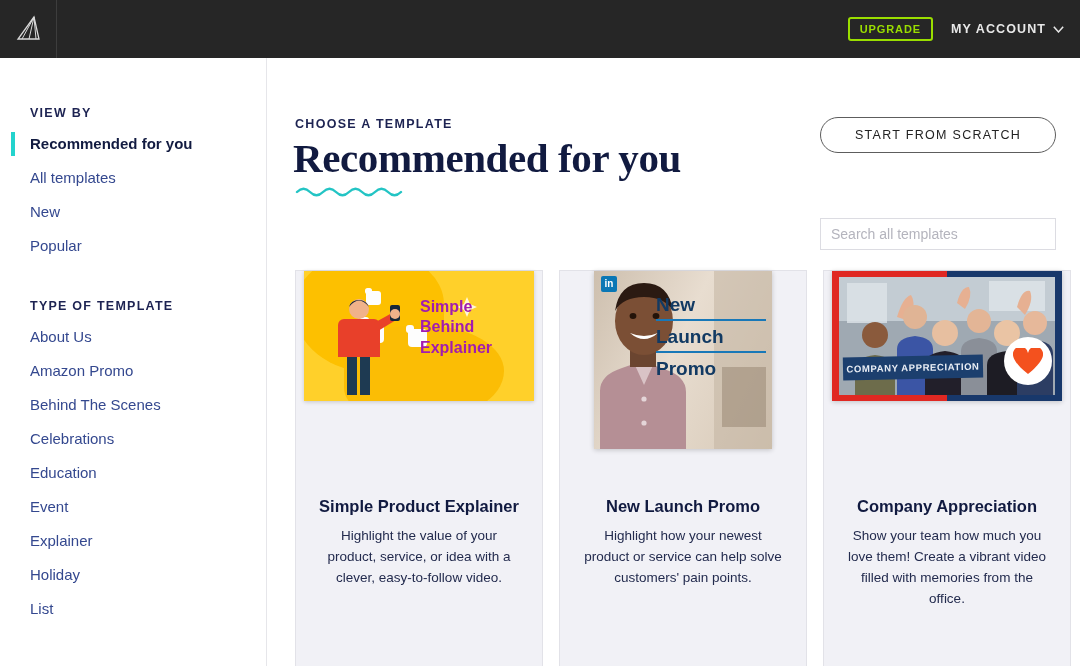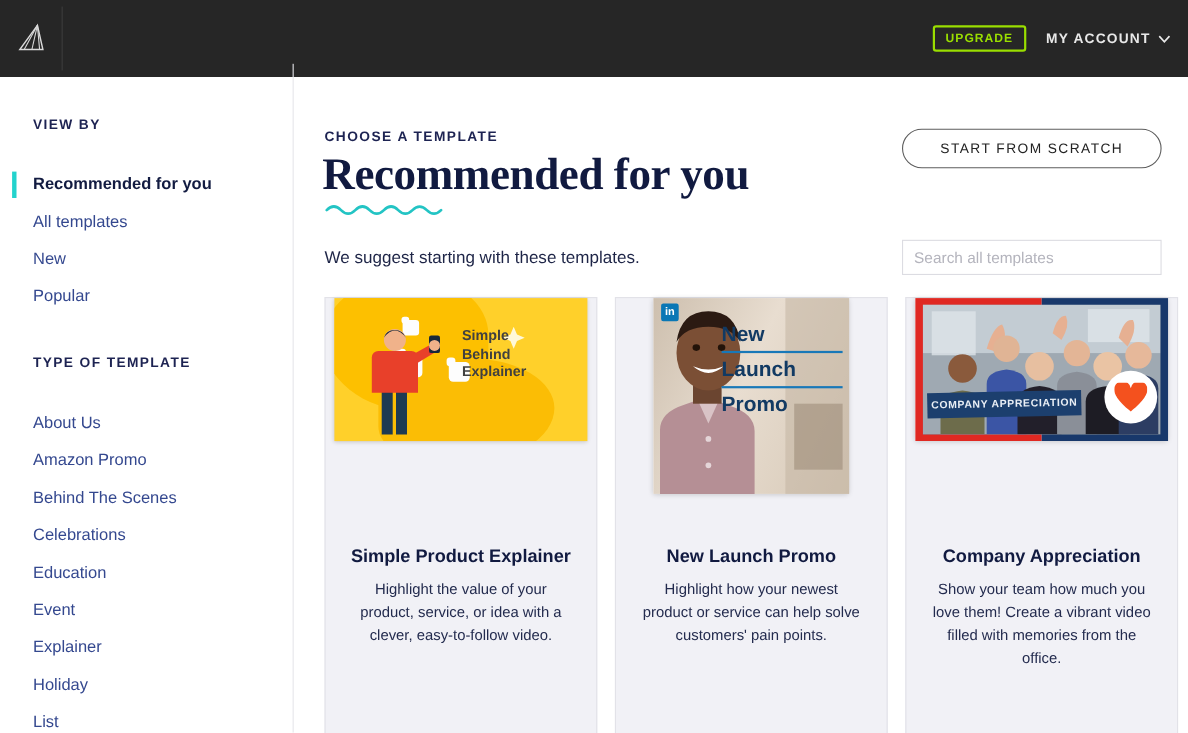--- a/index.html
+++ b/index.html
@@ -6,21 +6,21 @@
   html, body {
     width: 1080px; height: 666px;
     background: #ffffff;
     font-family: "Liberation Sans", sans-serif;
     overflow: hidden;
   }
 
   
   .topbar {
     position: absolute; top: 0; left: 0;
-    width: 1080px; height: 70px;
+    width: 1080px; height: 58px;
     background: #262626;
     display: flex; align-items: center;
   }
   .logo-cell {
     width: 57px; height: 58px;
     display: flex; align-items: center; justify-content: center;
     border-right: 1px solid #3d3d3d;
   }
   .logo-cell svg { display: block; }
   .topbar-right {
@@ -52,21 +52,21 @@
   
   .sidebar {
     position: absolute; top: 0; left: 0;
     width: 267px; height: 608px;
     border-right: 1px solid #e6e6ea;
     padding-top: 48px;
   }
   .side-heading {
     font-size: 12.5px; font-weight: bold; letter-spacing: 1.25px;
     color: #1d2352; text-transform: uppercase;
-    padding-left: 30px; margin-bottom: 31px;
+    padding-left: 30px; margin-bottom: 7px;
   }
   .side-heading.second { margin-top: 36px; }
   .side-item {
     position: relative;
     font-size: 15px; color: #34488f;
     padding: 0 0 0 30px;
     height: 34px; line-height: 34px;
     cursor: pointer;
   }
   .side-item.active { color: #121b41; font-weight: bold; }
@@ -136,21 +136,21 @@
   }
 
   
   .t1 { width: 230px; height: 130px; position: relative; overflow: hidden;
         background: #ffd02a; box-shadow: 0 1px 4px rgba(0,0,0,.18); }
   .t1 .blobA { position:absolute; left:-10px; top:-18px; width:150px; height:120px;
         background:#fdc000; border-radius:52% 48% 40% 60%; }
   .t1 .blobB { position:absolute; left:40px; top:55px; width:160px; height:95px;
         background:#fbbd05; border-radius:46% 54% 60% 40%; }
   .t1 .ttext { position:absolute; right:10px; top:26px; width:104px;
-        color:#404040; font-size:13px; font-weight:bold; line-height:1.28;
+        color:#a21caf; font-size:16px; font-weight:bold; line-height:1.28;
         text-align:left; }
   
   .t2 { width:178px; height:178px; position:relative; overflow:hidden;
         box-shadow:0 1px 5px rgba(0,0,0,.20);
         background: linear-gradient(115deg,#cdbfae 0%,#e8ddd0 45%,#d6c8b6 100%); }
   .li-badge { position:absolute; left:7px; top:5px; width:16px; height:16px;
         background:#0a77b5; border-radius:2px; color:#fff;
         font-size:10px; font-weight:bold; line-height:16px; text-align:center;
         font-family:"Liberation Sans", sans-serif; }
   .t2 .ttext { position:absolute; right:6px; top:18px; width:110px;
@@ -253,21 +253,20 @@
   <section class="main">
     <div class="eyebrow">CHOOSE A TEMPLATE</div>
     <h1 class="page-title">Recommended for you</h1>
 
     <div class="squiggle">
       <svg width="108" height="13" viewBox="0 0 108 13">
         <path d="M2 7 q6.5 -6.5 13 0 t13 0 t13 0 t13 0 t13 0 t13 0 t13 0 t13 0" fill="none" stroke="#23c4c4" stroke-width="2.4" stroke-linecap="round"></path>
       </svg>
     </div>
 
-    <div class="suggest">We suggest starting with these templates.</div>
 
     <button class="scratch-btn">START FROM SCRATCH</button>
 
     <input class="search-box" type="text" placeholder="Search all templates" style="">
 
     <div class="cards">
 
       <div class="card">
         <div class="thumb-wrap">
           <div class="t1">

